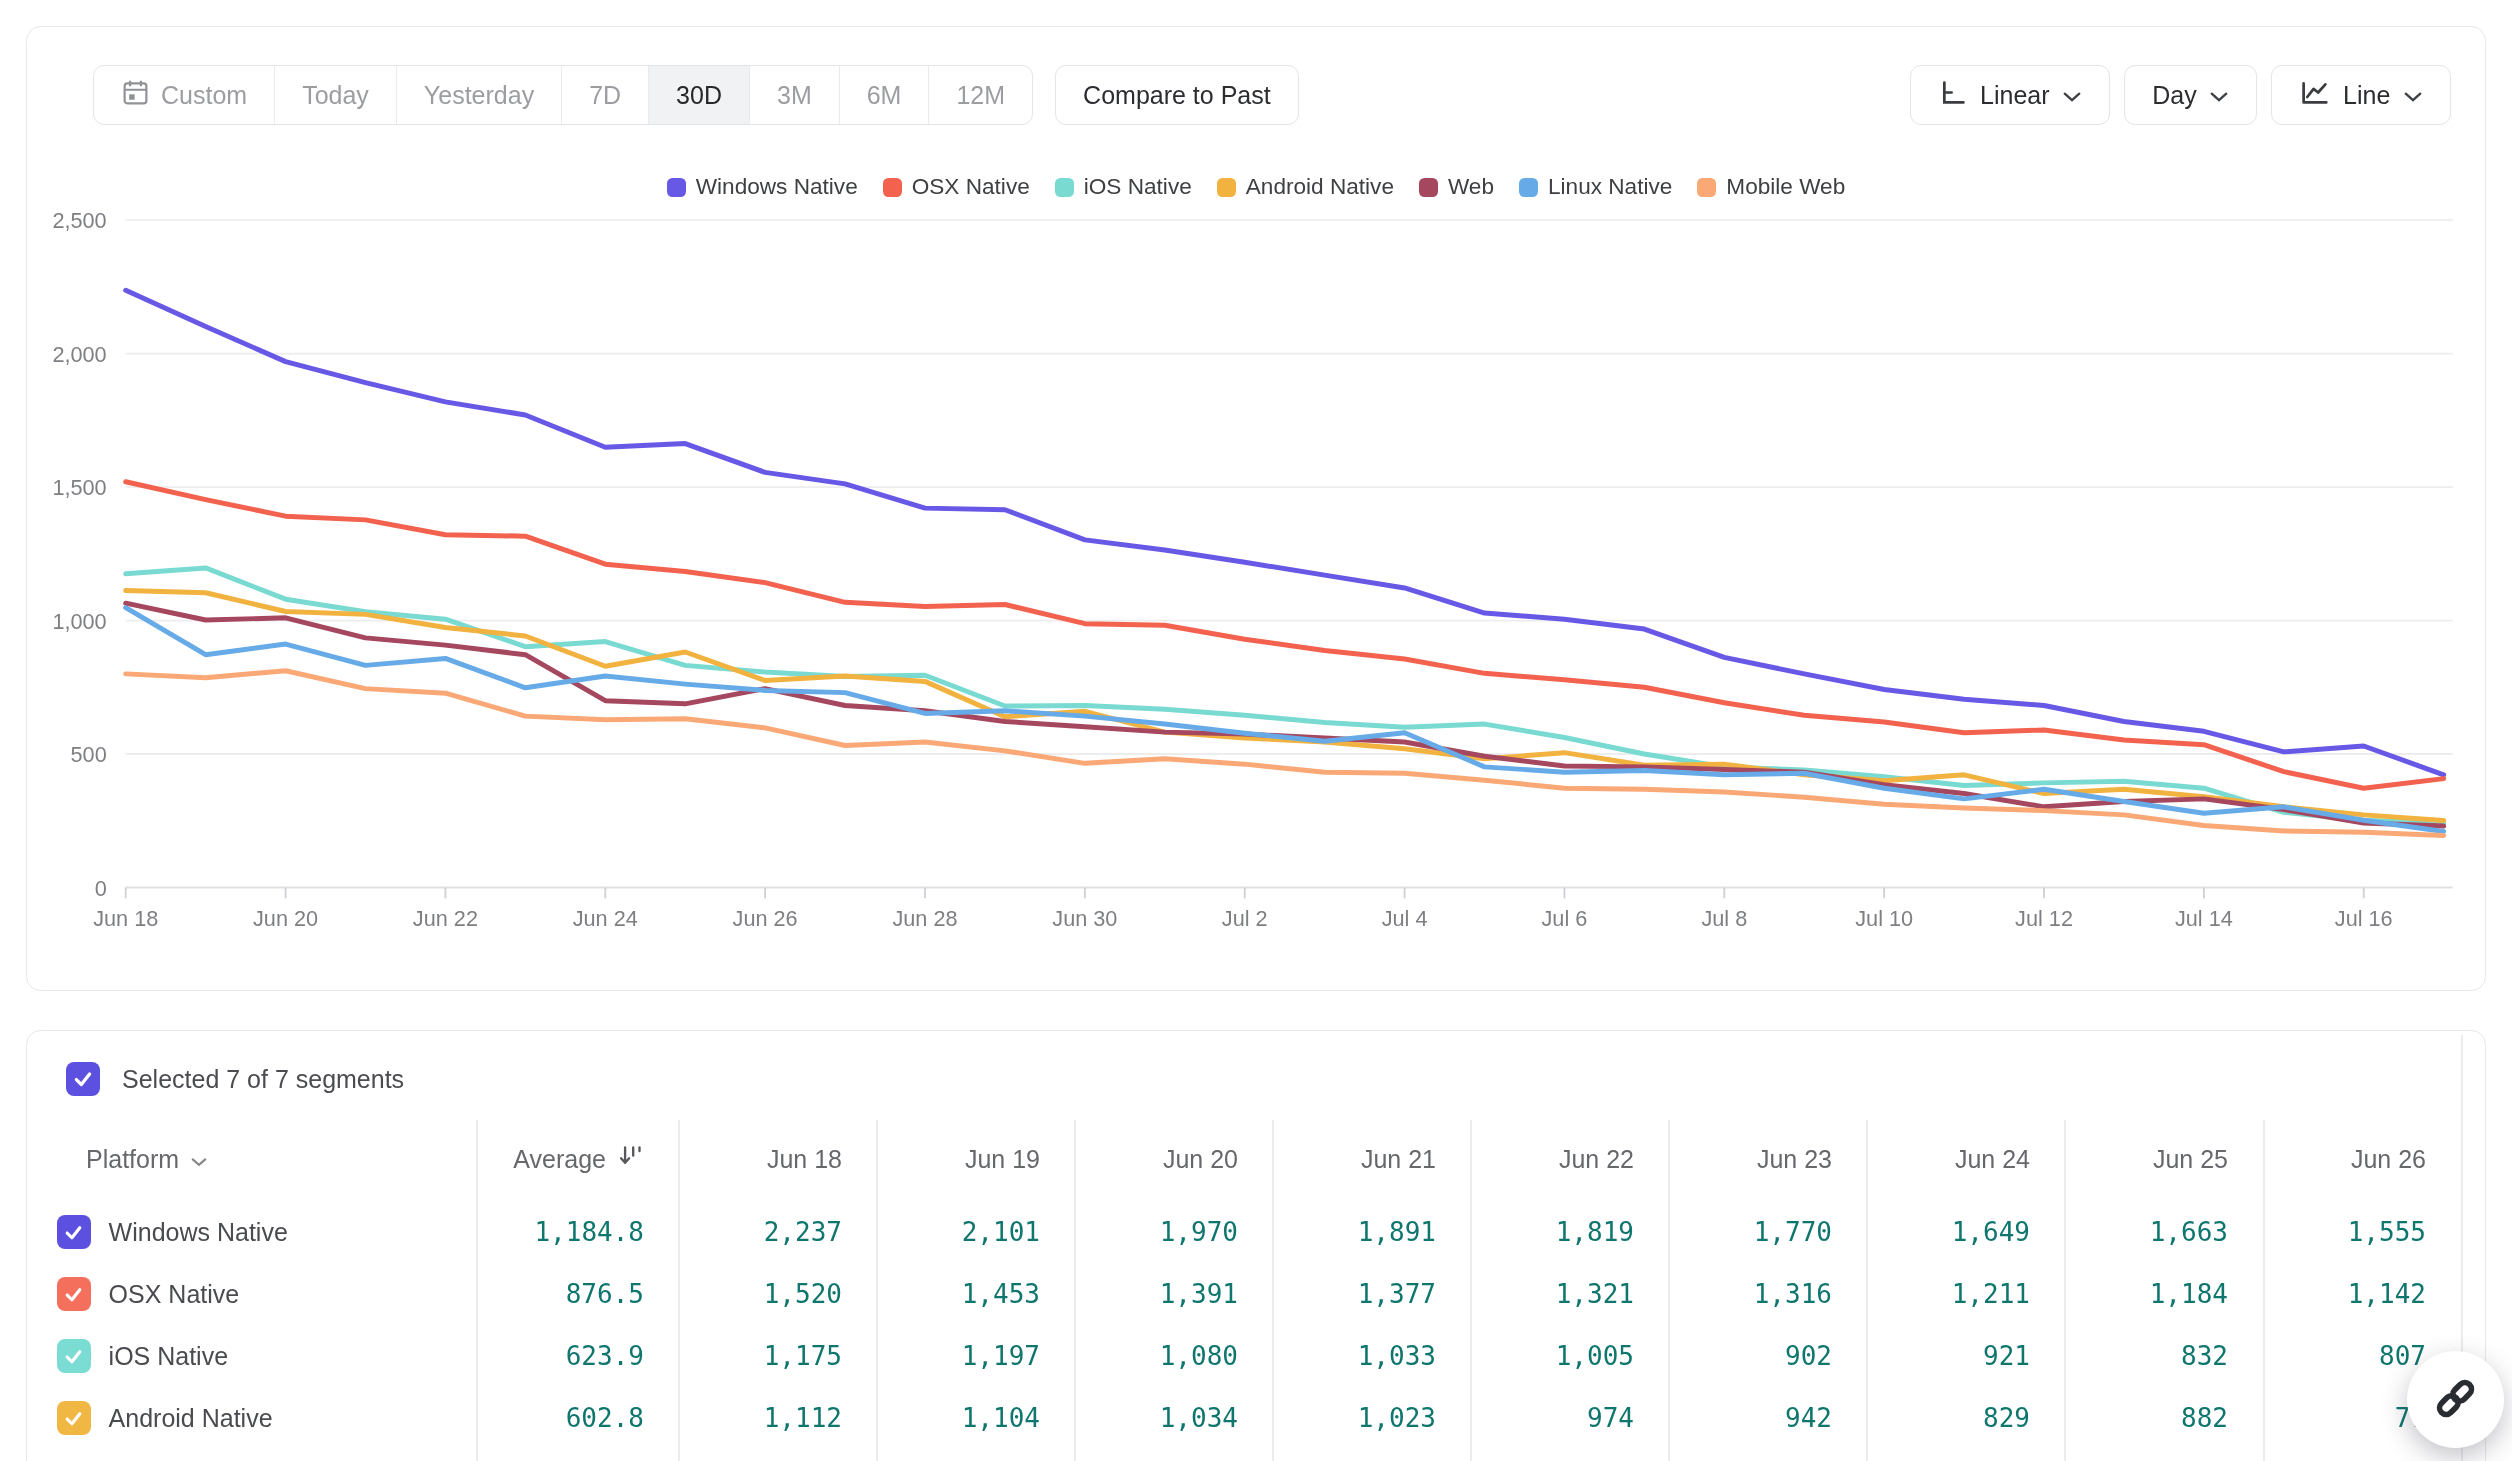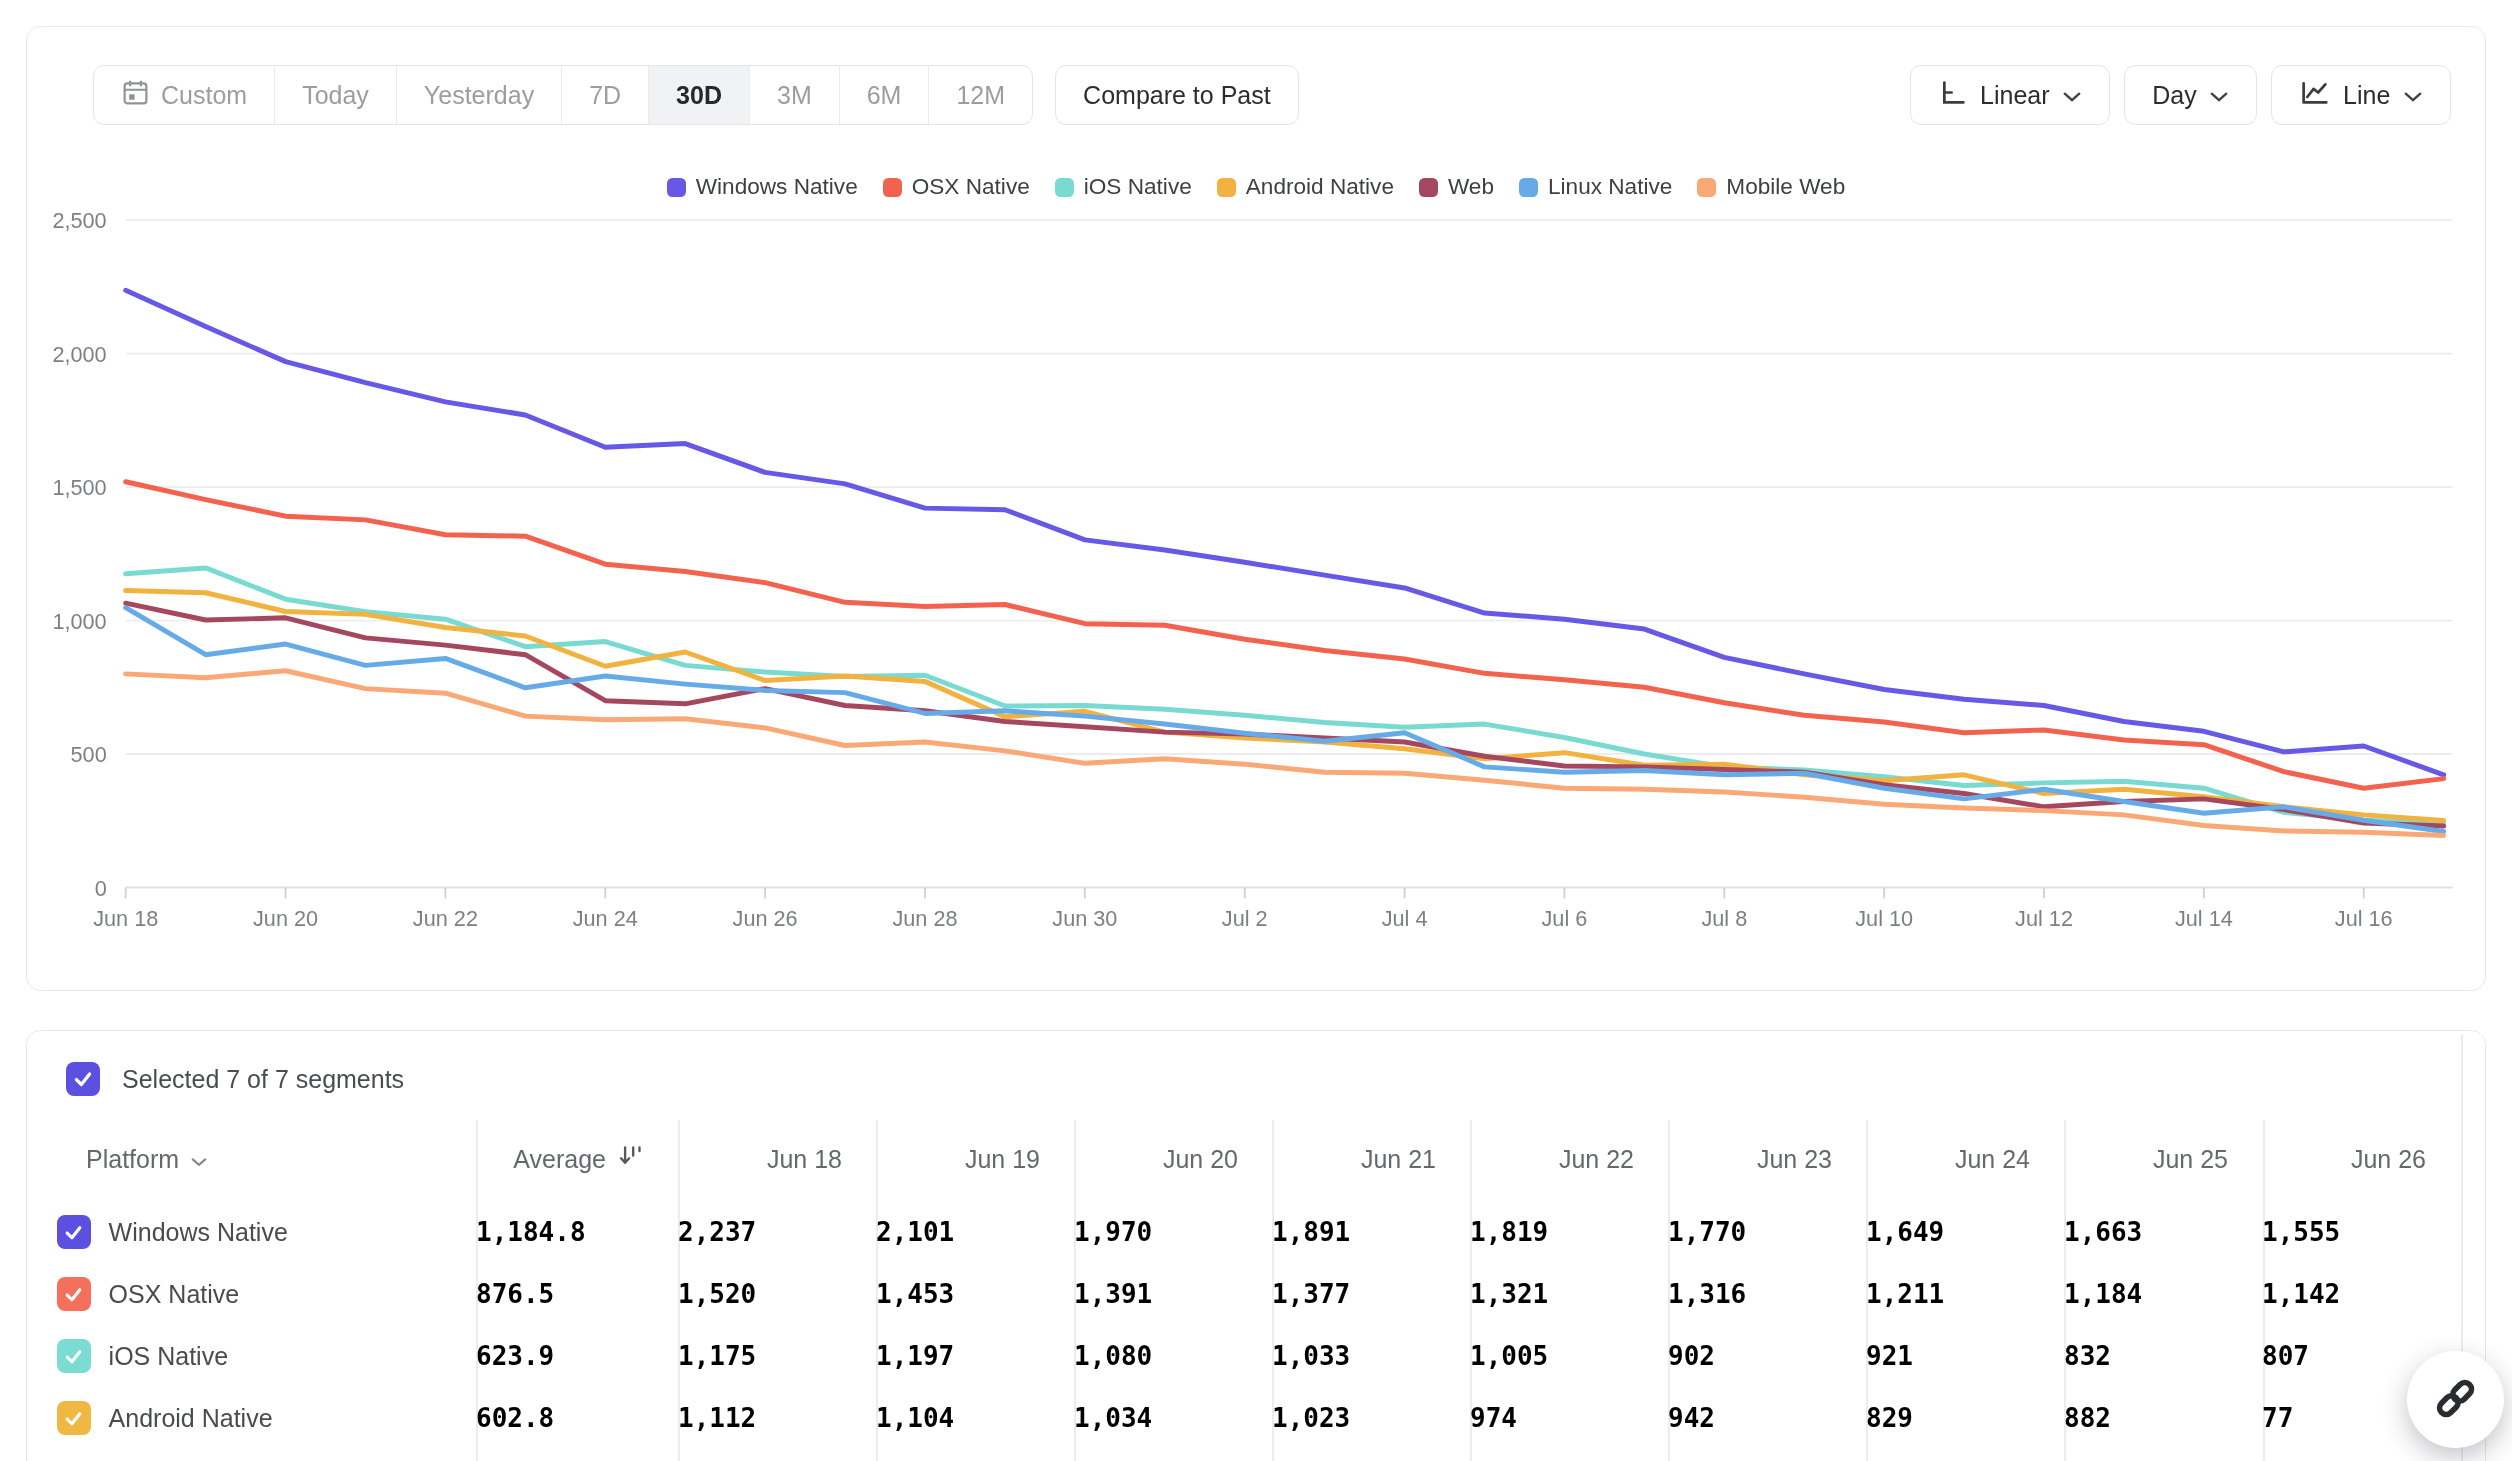--- a/index.html
+++ b/index.html
@@ -10,21 +10,21 @@
   #table-card { left:26px; top:1030px; width:2460px; height:579px; }
 
   
   #toolbar { position:absolute; left:34px; right:34px; top:38px; height:60px;
              display:flex; align-items:center; }
   #seg-control { display:flex; align-items:stretch; height:60px; border:1.8px solid #e4e5e7;
                  border-radius:11px; overflow:hidden; background:#fff;margin-left:32px; }
   .seg { display:flex; align-items:center; gap:11px; padding:0 27px; font-size:25px;
          color:#9b9da1; border-right:1.8px solid #e9eaec; cursor:pointer; white-space:nowrap; }
   .seg:last-child { border-right:none; }
-  .seg.active { background:#f1f2f3; color:#26282c; font-weight:700; }
+  .seg.active { background:#f1f2f3; color:#26282c; font-weight:400; }
   .btn { display:flex; align-items:center; gap:12.7px; height:60px; padding:16px 27px;
          border:1.8px solid #e4e5e7; border-radius:11px; background:#fff; font-size:25px;
          color:#2b2d30; cursor:pointer; white-space:nowrap; }
   #compare-btn { margin-left:22px; font-weight:500; }
   #right-controls { margin-left:auto; display:flex; gap:14px; }
 
   
   #legend { position:absolute; left:0; right:0; top:147px; display:flex; gap:25px;
             justify-content:center; align-items:center; z-index:2; }
   .legend-item { display:flex; align-items:center; gap:10px; cursor:pointer; }
@@ -53,22 +53,22 @@
 
   .separator { position:absolute; width:1.8px; background:#ececee; top:89px; height:488px; }
 
   
   #seg-table { position:absolute; left:26px; top:87px; width:2407px;
                border-collapse:collapse; table-layout:fixed; }
   #seg-table th { height:83px; font-size:25px; font-weight:400; color:#66686c;
                   text-align:right; padding-right:34px; vertical-align:middle; }
   #seg-table th.platform-h { text-align:center; padding-left:33px; }
   #seg-table td { height:62px; vertical-align:middle; }
-  .num-cell { font-family:"DejaVu Sans Mono", monospace; font-size:26px; color:#000000;
-              text-align:left; padding-right:34px;font-weight:bold; }
+  .num-cell { font-family:"DejaVu Sans Mono", monospace; font-size:26px; color:#0f766e;
+              text-align:right; padding-right:34px; }
   .platform-cell { display:flex; align-items:center; gap:18px; padding-left:3.6px; height:62px; }
   .platform-label { font-size:25px; color:#494b4f; }
   .header-flex { display:flex; align-items:center; gap:11px; }
   .header-flex.right { justify-content:flex-end; }
 
   
   #fab { position:absolute; left:2407px; top:1351px; width:97px; height:97px; border-radius:50%;
          background:#fff; box-shadow:0 9px 27px rgba(40,40,60,.28); display:flex;
          align-items:center; justify-content:center; cursor:pointer; z-index:5; }
 </style>

